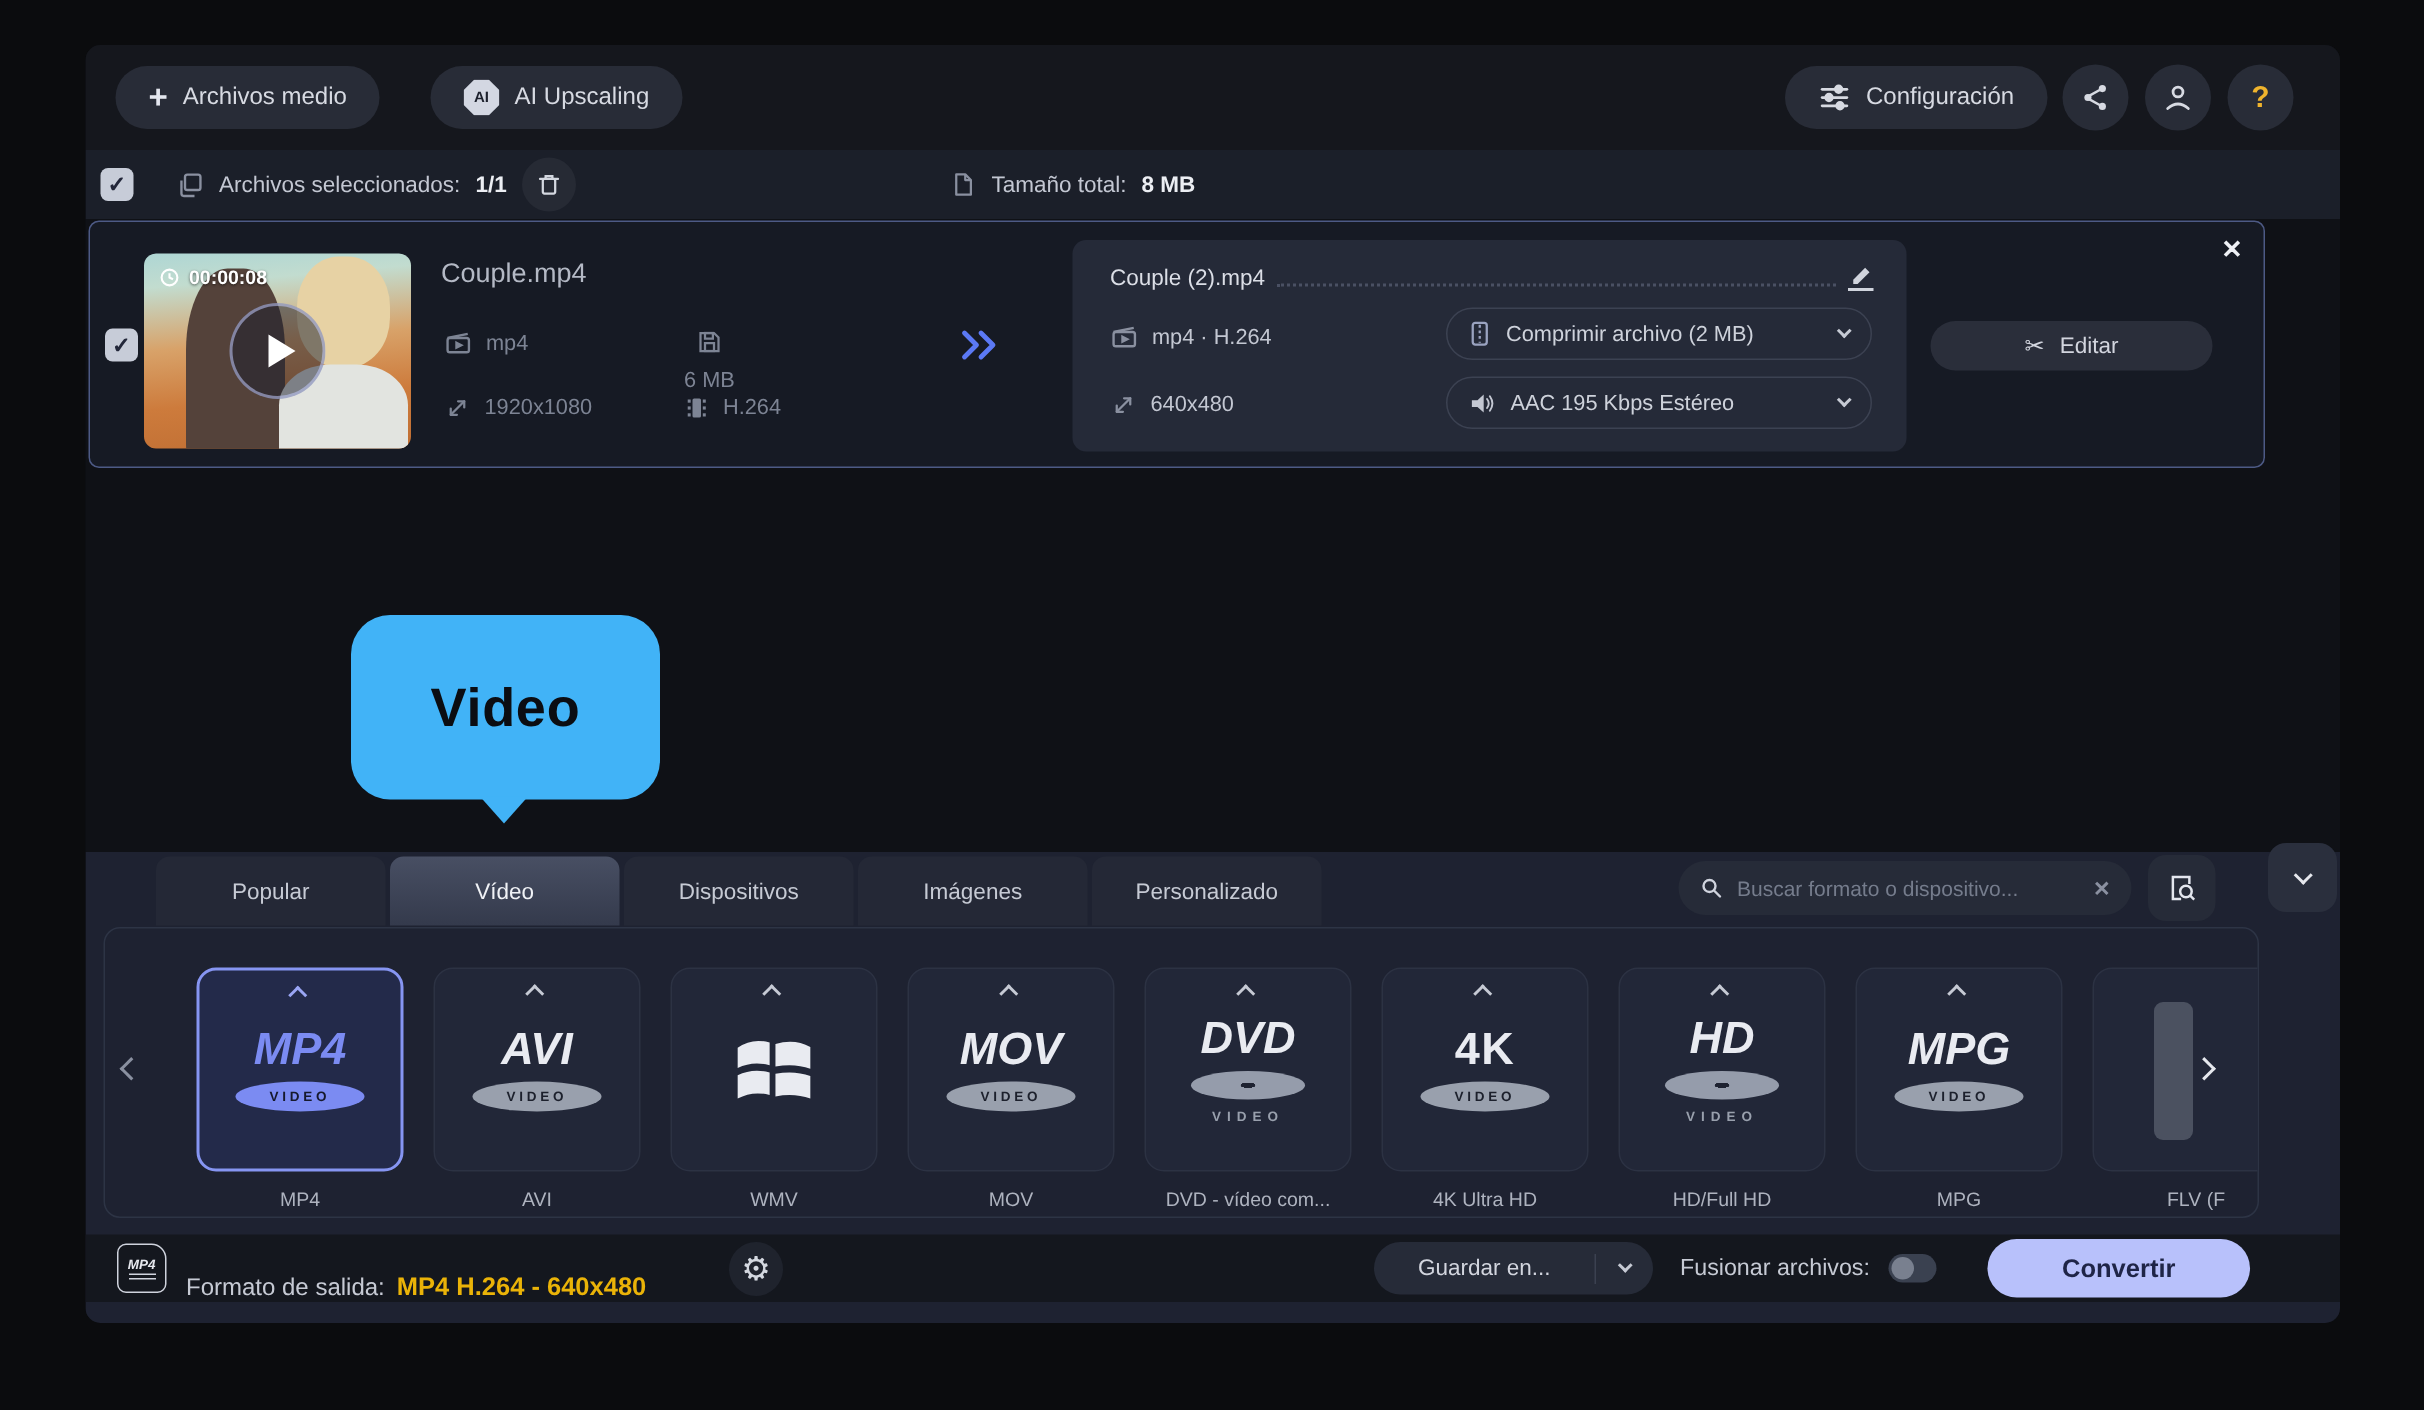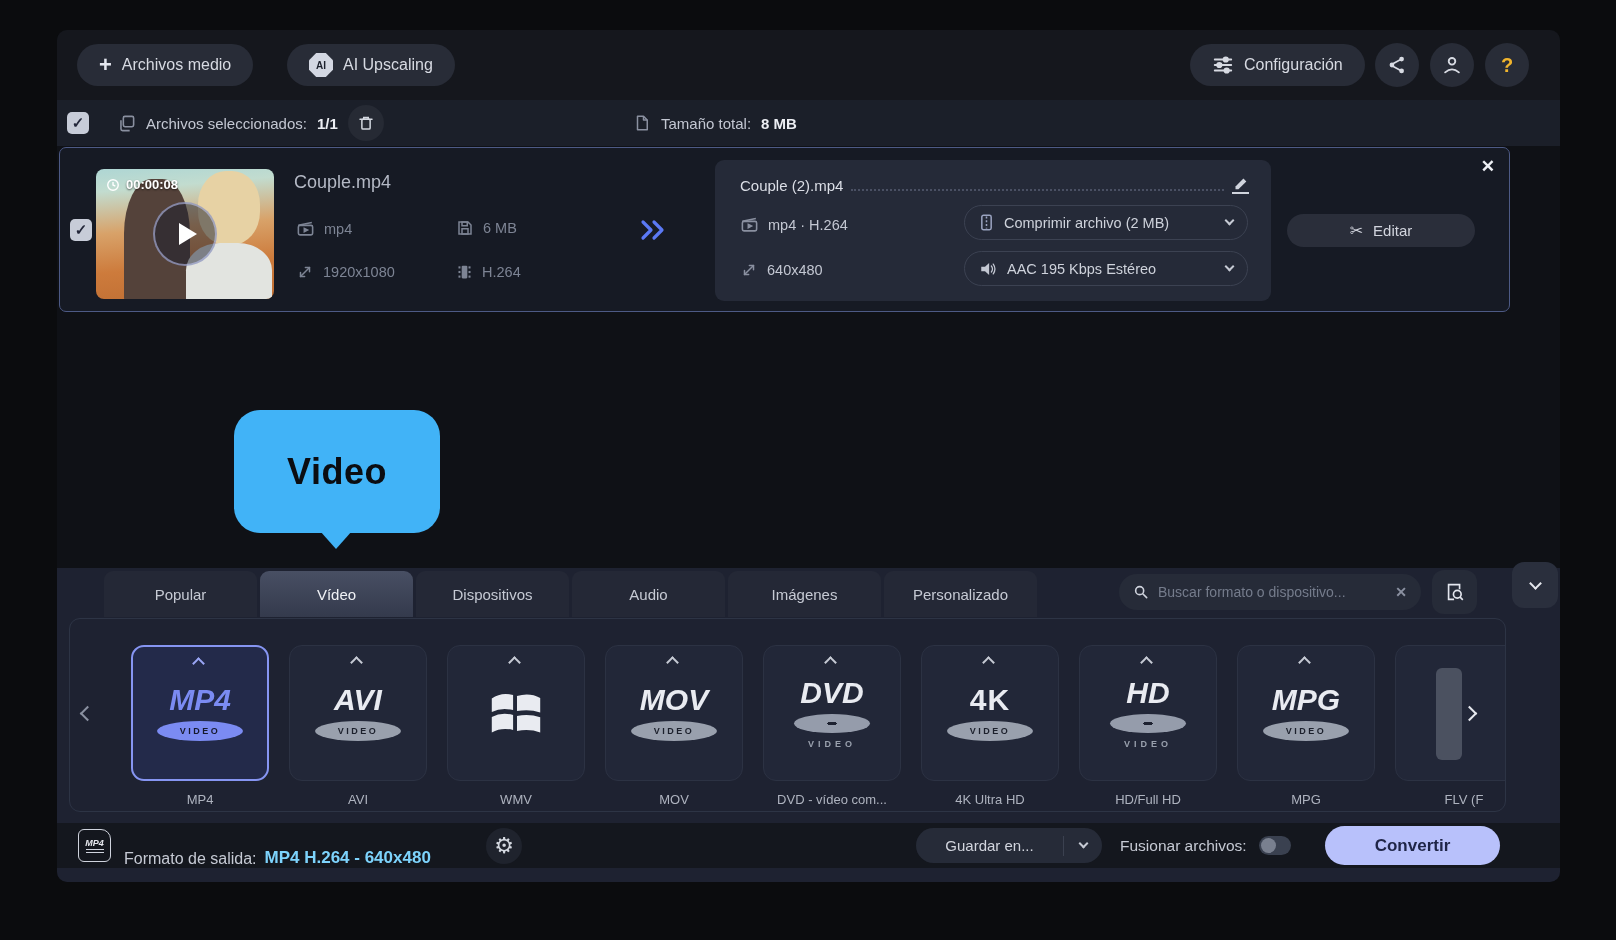--- a/index.html
+++ b/index.html
@@ -86,21 +86,21 @@
   .scrollArrow { position:absolute; top:86px; cursor:pointer; }
   .scrollArrow.l { left:12px; }
   .scrollArrow.r { left:1394px; }
 
   
   .footer { position:absolute; left:0; top:255px; width:100%; height:45px; background:#14171e; }
   .mp4badge { position:absolute; left:21px; top:6px; width:33px; height:33px; border:1.6px solid #cfd3dd; border-radius:6px 10px 6px 6px; display:flex; flex-direction:column; align-items:center; justify-content:center; color:#e6e8ee; }
   .mp4badge .t { font-size:9px; font-weight:bold; font-style:italic; }
   .mp4badge .u { width:18px; height:4px; border-top:1px solid #cfd3dd; border-bottom:1px solid #cfd3dd; margin-top:1px; }
   .fmt-group { position:absolute; left:67px; top:0; height:45px; display:flex; align-items:flex-end; gap:8px; font-size:16px; color:#c6cad4; }
-  .fmt-val { font-size:17px; font-weight:bold; color:#7dd3fc; }
+  .fmt-val { font-size:17px; font-weight:bold; color:#eab308; }
   .gear-btn { position:absolute; left:429px; top:5px; width:36px; height:36px; border-radius:50%; background:#1f232d; display:flex; align-items:center; justify-content:center; color:#d4d8e0; font-size:22px; cursor:pointer; }
   .saveBtn { position:absolute; left:859px; top:5px; width:186px; height:35px; background:#262b38; border-radius:18px; display:flex; align-items:center; cursor:pointer; color:#d2d5de; font-size:15px; }
   .saveBtn .lbl { flex:1; text-align:center; }
   .saveBtn .div { width:1px; height:20px; background:#3b4150; }
   .saveBtn .dd { width:38px; display:flex; align-items:center; justify-content:center; }
   .merge-group { position:absolute; left:1063px; top:0; height:45px; display:flex; align-items:center; gap:12px; color:#c6cad4; font-size:15.5px; }
   .toggle { width:32px; height:19px; border-radius:10px; background:#3a4150; position:relative; cursor:pointer; }
   .toggle .knob { position:absolute; left:2px; top:2px; width:15px; height:15px; border-radius:50%; background:#79808f; }
   .convertBtn { position:absolute; left:1268px; top:3px; width:175px; height:39px; background:#b8c1fb; border-radius:20px; display:flex; align-items:center; justify-content:center; color:#1f2547; font-size:17px; font-weight:bold; cursor:pointer; }
 
@@ -214,21 +214,21 @@
     <div class="src-name">Couple.mp4</div>
 
     <div class="meta" style="left:236px; top:71px;">
       <svg width="19" height="19" viewBox="0 0 24 24" fill="none" stroke="#7d8494" stroke-width="2">
         <rect x="3" y="8" width="18" height="12" rx="2"></rect>
           <path d="M3 8 L20 4.5"></path>
           <path d="M10.5 12 L14.5 14 L10.5 16 Z" fill="#7d8494"></path>
       </svg>
       <span>mp4</span>
     </div>
-    <div class="meta" style="left:396px; top:71px;">
+    <div class="meta" style="left:396px; top:71px;flex-direction:column;">
       <svg width="18" height="18" viewBox="0 0 24 24" fill="none" stroke="#7d8494" stroke-width="2">
         <path d="M4 4 H16 L20 8 V20 H4 Z"></path>
           <rect x="8" y="4" width="7" height="5"></rect>
           <rect x="8" y="13" width="8" height="7"></rect>
       </svg>
       <span>6 MB</span>
     </div>
     <div class="meta" style="left:236px; top:115px;">
       <svg width="18" height="18" viewBox="0 0 24 24" fill="none" stroke="#7d8494" stroke-width="2" stroke-linecap="round">
         <path d="M6 18 L18 6"></path>
@@ -318,23 +318,20 @@
       <div class="tab">
           <span>Popular</span>
         </div>
       <div class="tab active">
           <span>Vídeo</span>
         </div>
       <div class="tab">
           <span>Dispositivos</span>
         </div>
       <div class="tab">
-          <span>Audio</span>
-        </div>
-      <div class="tab">
           <span>Imágenes</span>
         </div>
       <div class="tab">
           <span>Personalizado</span>
         </div>
     </div>
     <div class="search">
       <svg width="16" height="16" viewBox="0 0 24 24" fill="none" stroke="#cfd3dd" stroke-width="2.4" stroke-linecap="round">
         <circle cx="10" cy="10" r="6"></circle>
           <path d="M15 15 L20.5 20.5"></path>

